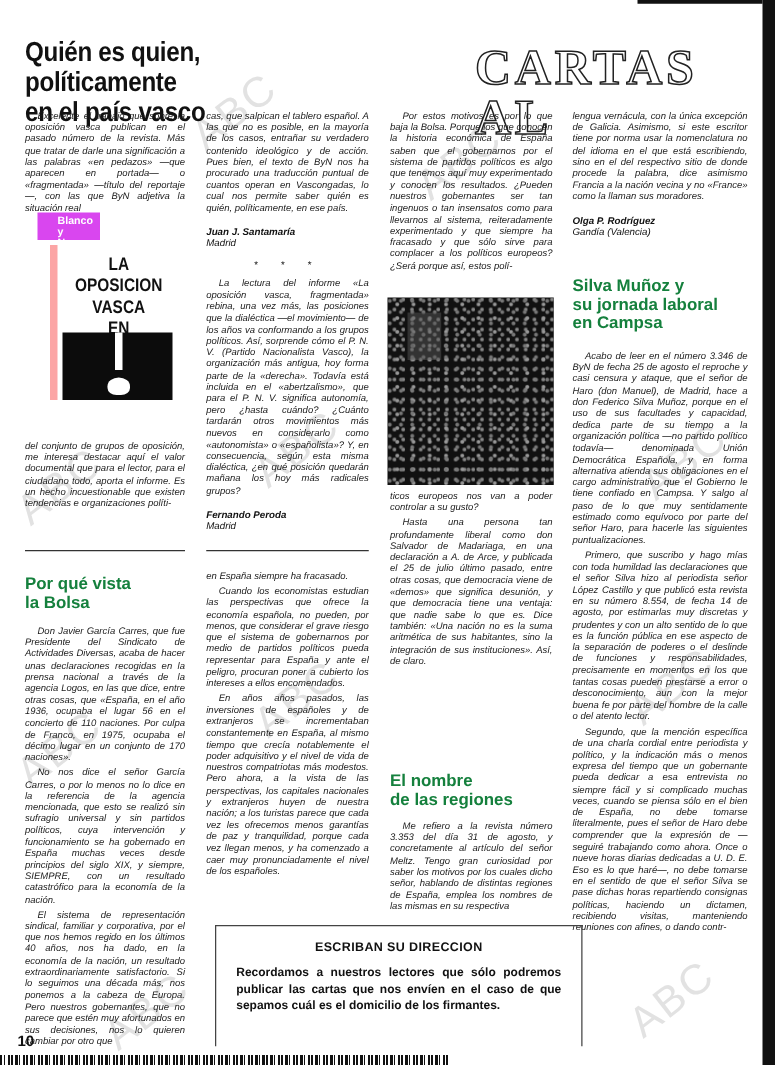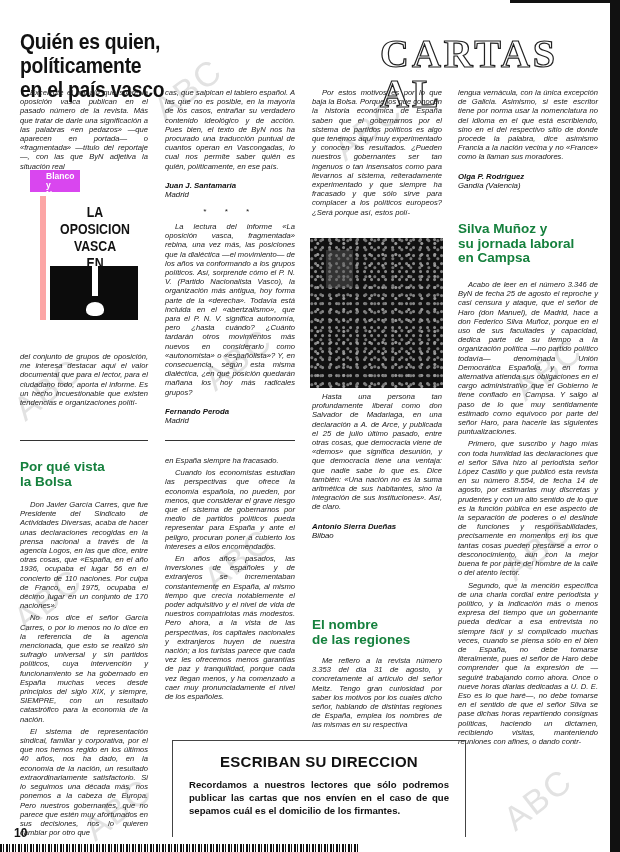--- a/index.html
+++ b/index.html
@@ -23,21 +23,21 @@
   .mag-photo{position:absolute;left:4px;top:70px;width:88px;height:54px;background:#0c0c0c;}
   .mag-photo .strip{position:absolute;left:42px;top:0;width:6px;height:30px;background:#fff;}
   .mag-photo .blob{position:absolute;left:36px;top:36px;width:18px;height:14px;background:#fff;border-radius:50% 50% 40% 40%;}
   .crowd{left:310px;top:238px;width:133px;height:150px;background:
     radial-gradient(circle at 20% 30%,#777 0 1px,transparent 2px),
     radial-gradient(circle at 60% 50%,#999 0 1px,transparent 2px),
     radial-gradient(circle at 80% 20%,#888 0 1px,transparent 2px),
     #111;background-size:9px 9px,13px 11px,7px 8px,auto;}
   .crowd-hl{left:12%;top:8%;width:20%;height:25%;background:#555;opacity:.5;position:absolute;}
   .notice{left:172px;top:740px;width:292px;height:96px;border-top:1px solid #444;border-left:1px solid #444;border-right:1px solid #444;}
-  .notice-title{text-align:center;font-family:"Liberation Sans",sans-serif;font-weight:bold;font-size:15px;letter-spacing:.3px;margin-top:12px;}
+  .notice-title{text-align:center;font-family:"Liberation Sans",sans-serif;font-weight:bold;font-size:10px;letter-spacing:.3px;margin-top:12px;}
   .notice-body{font-family:"Liberation Sans",sans-serif;font-weight:bold;font-size:9.6px;line-height:13px;margin:8px 16px 0 16px;text-align:justify;}
   .pagenum{left:14px;top:826px;font-family:Liberation Sans, sans-serif;font-weight:bold;font-size:12px;}
   .barcode{left:0;top:844px;width:360px;height:8px;background:repeating-linear-gradient(90deg,#111 0 2px,#fff 2px 3px,#111 3px 4px,#fff 4px 6px);}
   .wm{font-family:"Liberation Sans",sans-serif;font-size:34px;color:rgba(150,150,150,.28);transform:rotate(-38deg);letter-spacing:2px;pointer-events:none;}
 </style>
 </head>
 <body>
 
 <div class="abs wm" style="left:150px;top:70px;">ABC</div>
 <div class="abs wm" style="left:330px;top:110px;">ABC</div>
@@ -122,25 +122,22 @@
 
 <div class="abs col" style="left:312px;top:88px;width:130px;">
   <p>Por estos motivos es por lo que baja la Bolsa. Porque los que conocen la historia económica de España saben que el gobernarnos por el sistema de partidos políticos es algo que tenemos aquí muy experimentado y conocen los resultados. ¿Pueden nuestros gobernantes ser tan ingenuos o tan insensatos como para llevarnos al sistema, reiteradamente experimentado y que siempre ha fracasado y que sólo sirve para complacer a los políticos europeos? ¿Será porque así, estos polí-</p>
 </div>
 
 <div class="abs crowd">
     <div class="crowd-hl"></div>
   </div>
 
 <div class="abs col" style="left:312px;top:392px;width:130px;">
+  <p style="text-indent:0">ticos europeos nos van a poder controlar a su gusto?</p>
   <p>Hasta una persona tan profundamente liberal como don Salvador de Madariaga, en una declaración a A. de Arce, y publicada el 25 de julio último pasado, entre otras cosas, que democracia viene de «demos» que significa desunión, y que democracia tiene una ventaja: que nadie sabe lo que es. Dice también: «Una nación no es la suma aritmética de sus habitantes, sino la integración de sus instituciones». Así, de claro.</p>
-  <div class="sig" style="margin-top:10px;">
-    <div>Antonio Sierra Dueñas</div>
-    <div class="city">Bilbao</div>
-  </div>
 </div>
 
 <div class="abs sub-hl" style="left:312px;top:618px;width:130px;">
   <div>El nombre</div>
   <div>de las regiones</div>
 </div>
 <div class="abs col" style="left:312px;top:656px;width:130px;">
   <p>Me refiero a la revista número 3.353 del día 31 de agosto, y concretamente al artículo del señor Meltz. Tengo gran curiosidad por saber los motivos por los cuales dicho señor, hablando de distintas regiones de España, emplea los nombres de las mismas en su respectiva</p>
 </div>
 

